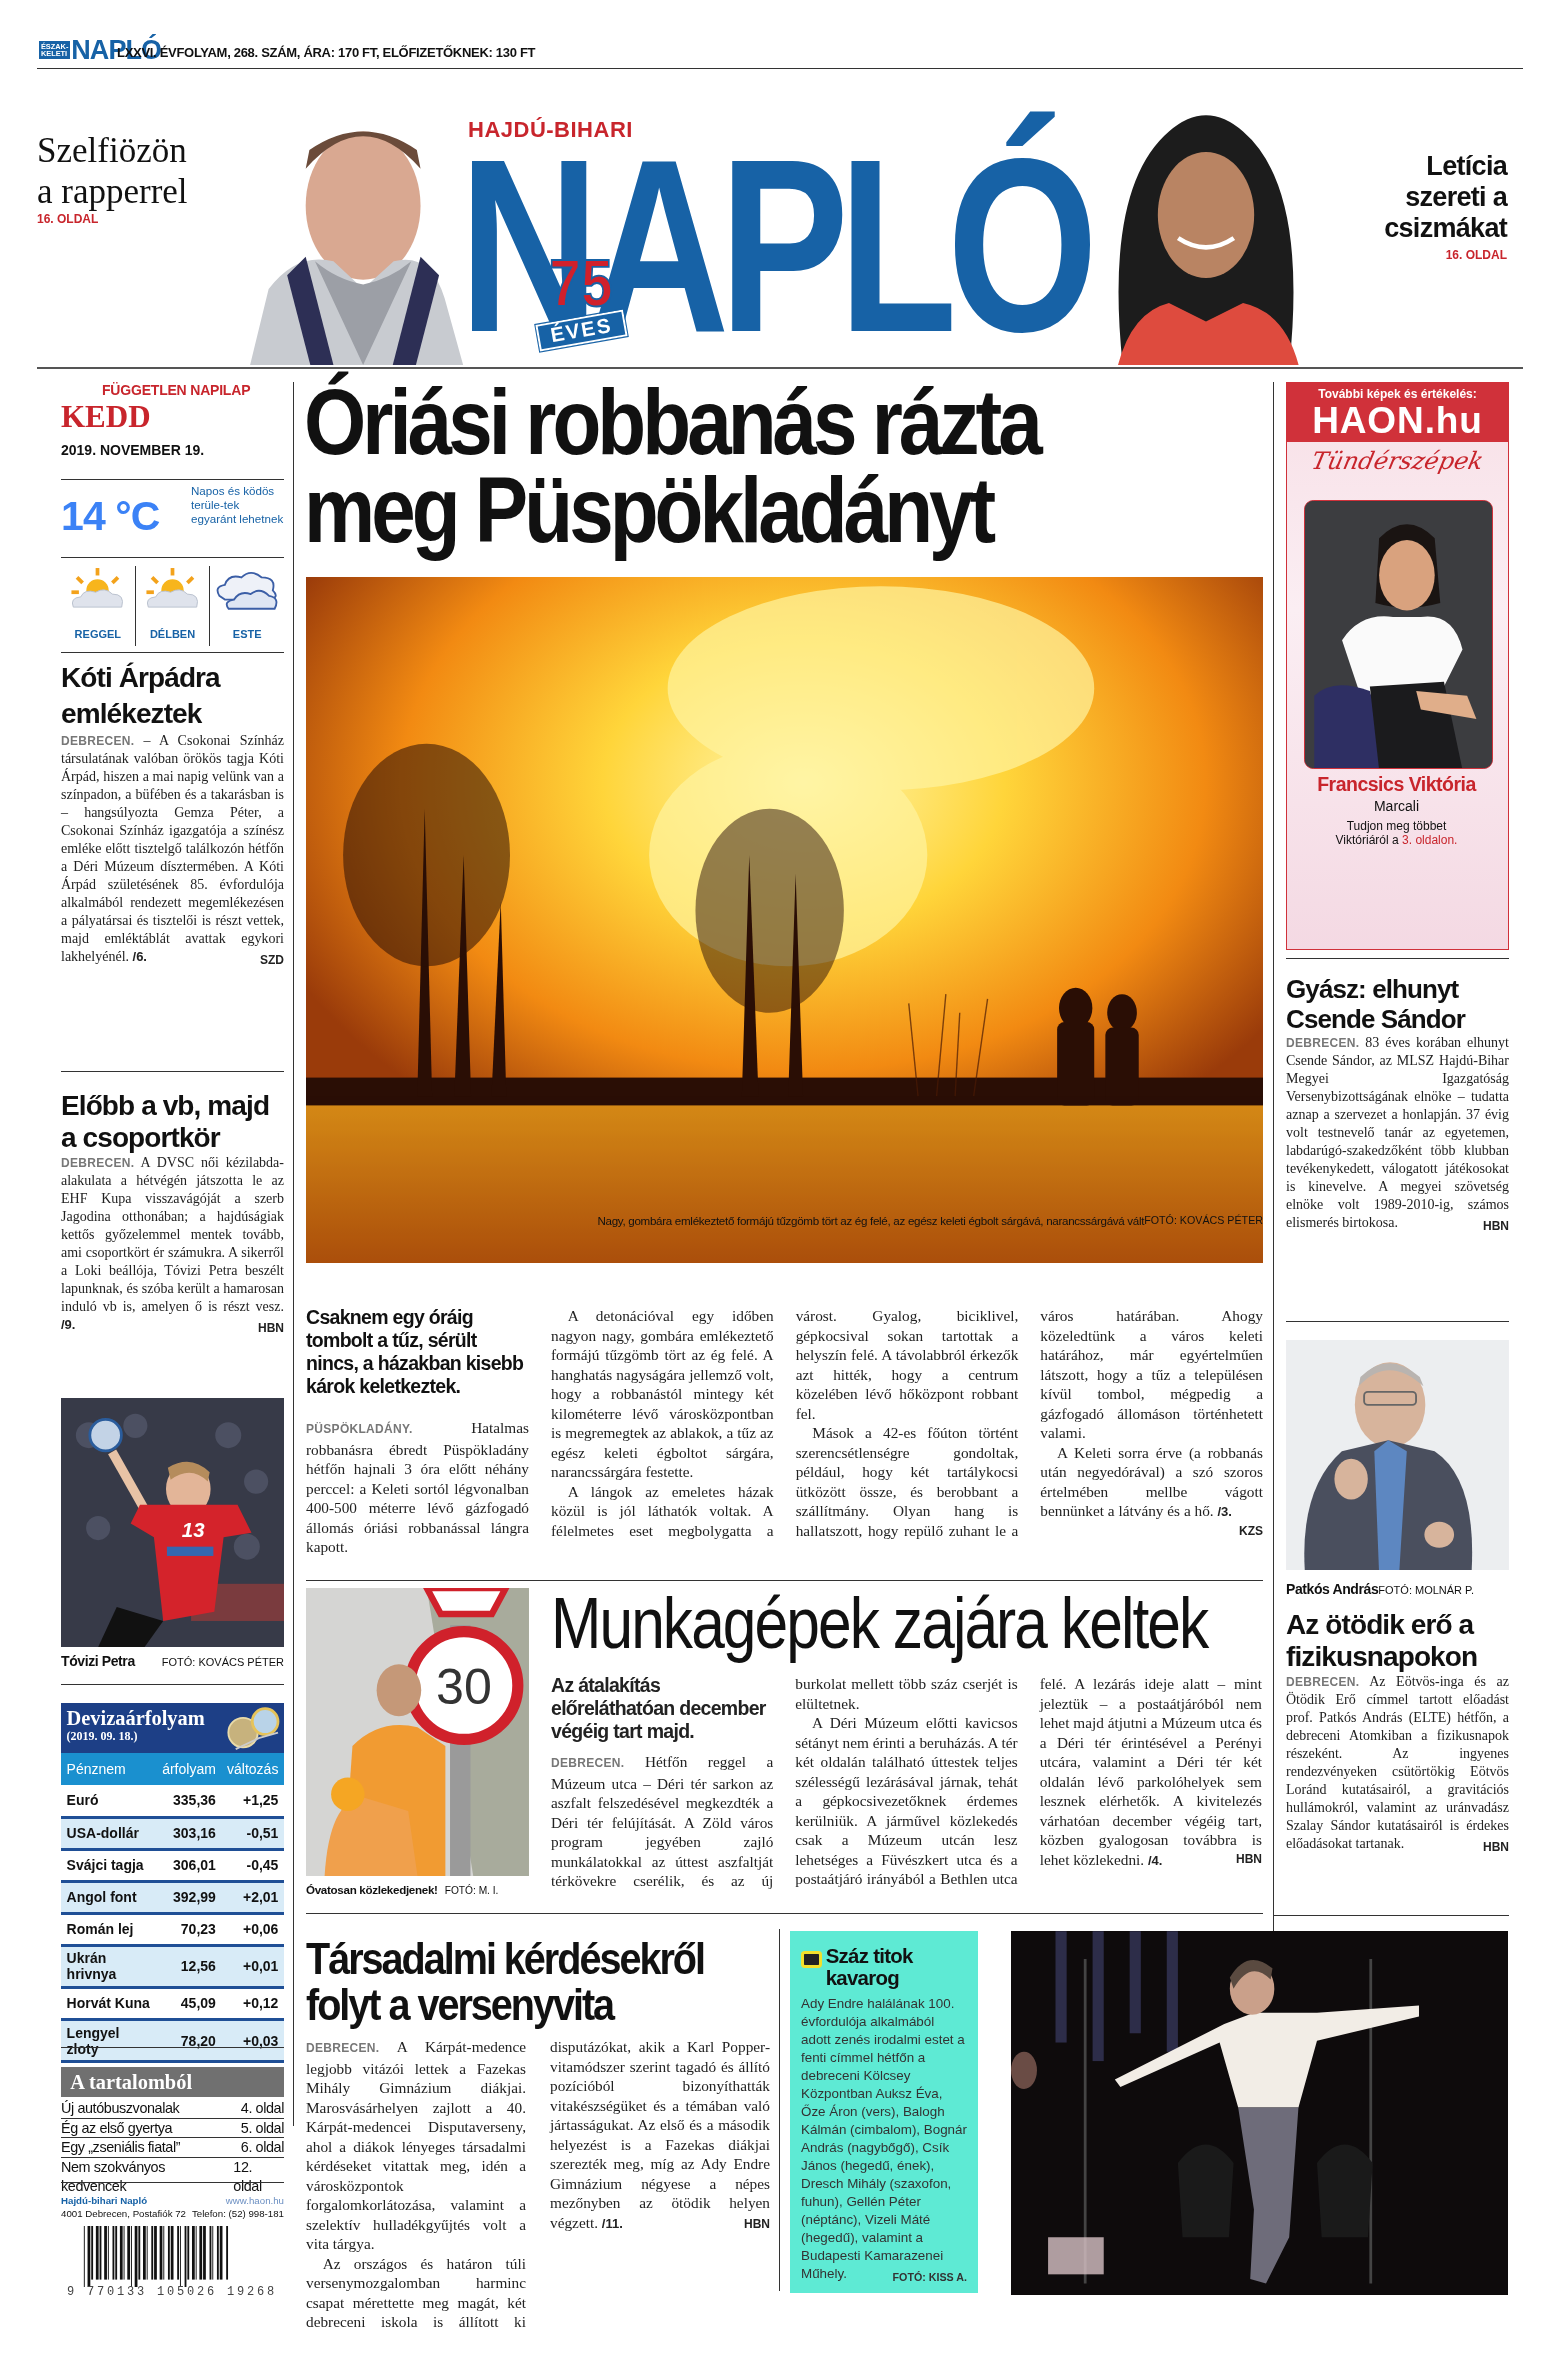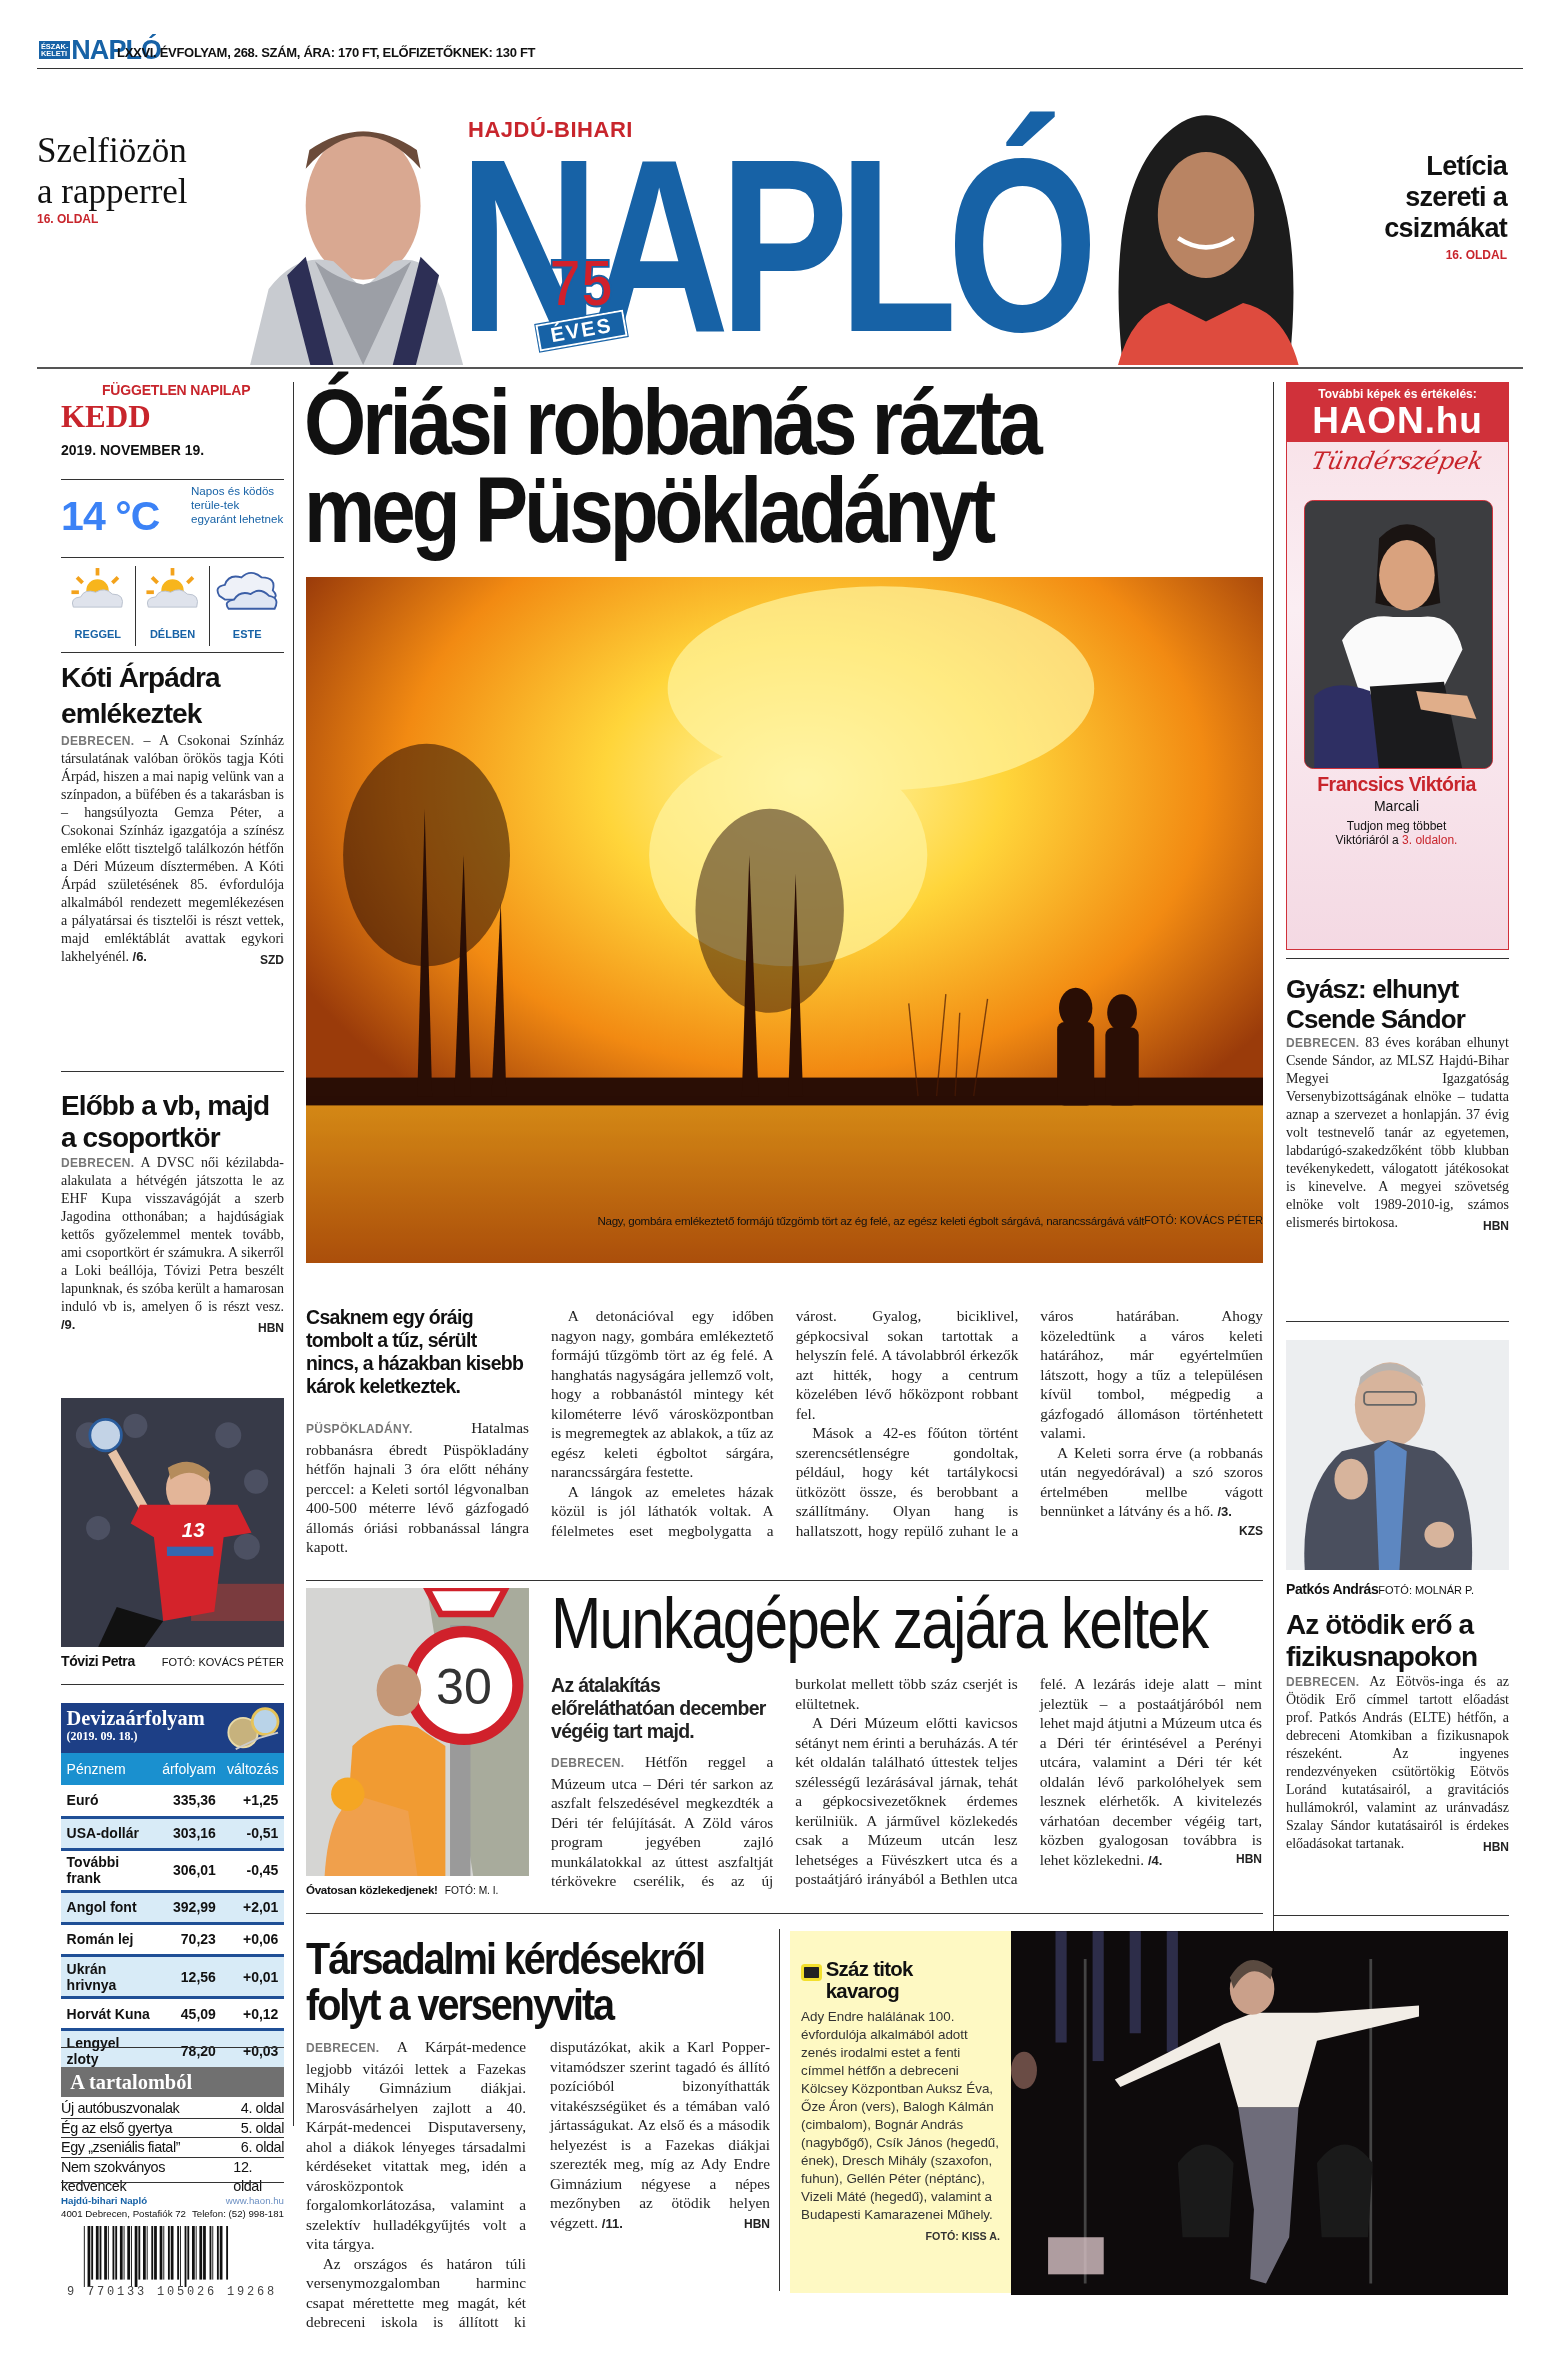--- a/index.html
+++ b/index.html
@@ -207,21 +207,21 @@
           <td>Euró</td>
           <td class="num">335,36</td>
           <td class="num">+1,25</td>
         </tr>
         <tr>
           <td>USA-dollár</td>
           <td class="num">303,16</td>
           <td class="num">-0,51</td>
         </tr>
         <tr>
-          <td>További frank</td>
+          <td>Svájci tagja</td>
           <td class="num">306,01</td>
           <td class="num">-0,45</td>
         </tr>
         <tr>
           <td>Angol font</td>
           <td class="num">392,99</td>
           <td class="num">+2,01</td>
         </tr>
         <tr>
           <td>Román lej</td>
@@ -511,21 +511,21 @@
     <span>A Kárpát-medence legjobb vitázói lettek a Fazekas Mihály Gimnázium diákjai. Marosvásárhelyen zajlott a 40. Kárpát-medencei Disputaverseny, ahol a diákok lényeges társadalmi kérdéseket vitattak meg, idén a városközpontok forgalomkorlátozása, valamint a szelektív hulladékgyűjtés volt a vita tárgya.</span>
   </p>
   <p class="para-indent">
     <span>Az országos és határon túli versenymozgalomban harminc csapat mérettette meg magát, két debreceni iskola is állított ki disputázókat, akik a Karl Popper-vitamódszer szerint tagadó és állító pozícióból bizonyíthatták vitakészségüket és a témában való jártasságukat. Az első és a második helyezést is a Fazekas diákjai szerezték meg, míg az Ady Endre Gimnázium négyese a népes mezőnyben az ötödik helyen végzett.</span>
     <span class="ref">/11.</span>
     <span class="sig" style="margin-top:2.8px;">HBN</span>
   </p>
 </div>
 <div class="vr" style="left:779px;top:1929px;height:362px;width:0.9px;"></div>
 
-<div class="abs" style="left:790px;top:1931px;width:221px;height:362px;background:#fef9c3;padding:27px 11px;">
+<div class="abs" style="left:790px;top:1931px;width:188px;height:362px;background:#5eead4;padding:14px 11px;">
   <div style="display:flex;align-items:flex-start;">
     <span style="display:inline-block;width:15px;height:11px;background:#222;border:3.7px solid #f3e02c;border-radius:3.7px;margin:5.6px 3.7px 0 0;box-sizing:content-box;"></span>
     <div>
       <div style="font-family:'Liberation Sans',sans-serif;font-weight:bold;font-size:20.4px;line-height:22px;letter-spacing:-0.7px;">Száz titok</div>
       <div style="font-family:'Liberation Sans',sans-serif;font-weight:bold;font-size:20.4px;line-height:22px;letter-spacing:-0.7px;">kavarog</div>
     </div>
   </div>
   <div class="sans" style="font-size:13.4px;line-height:18px;color:#333;margin-top:5.6px;">
     <span>Ady Endre halálának 100. évfordulója alkalmából adott zenés irodalmi estet a fenti címmel hétfőn a debreceni Kölcsey Központban Auksz Éva, Őze Áron (vers), Balogh Kálmán (cimbalom), Bognár András (nagybőgő), Csík János (hegedű, ének), Dresch Mihály (szaxofon, fuhun), Gellén Péter (néptánc), Vizeli Máté (hegedű), valamint a Budapesti Kamarazenei Műhely.</span>
     <span style="float:right;font-weight:bold;font-size:10.7px;margin-top:3.7px;">FOTÓ: KISS A.</span>

